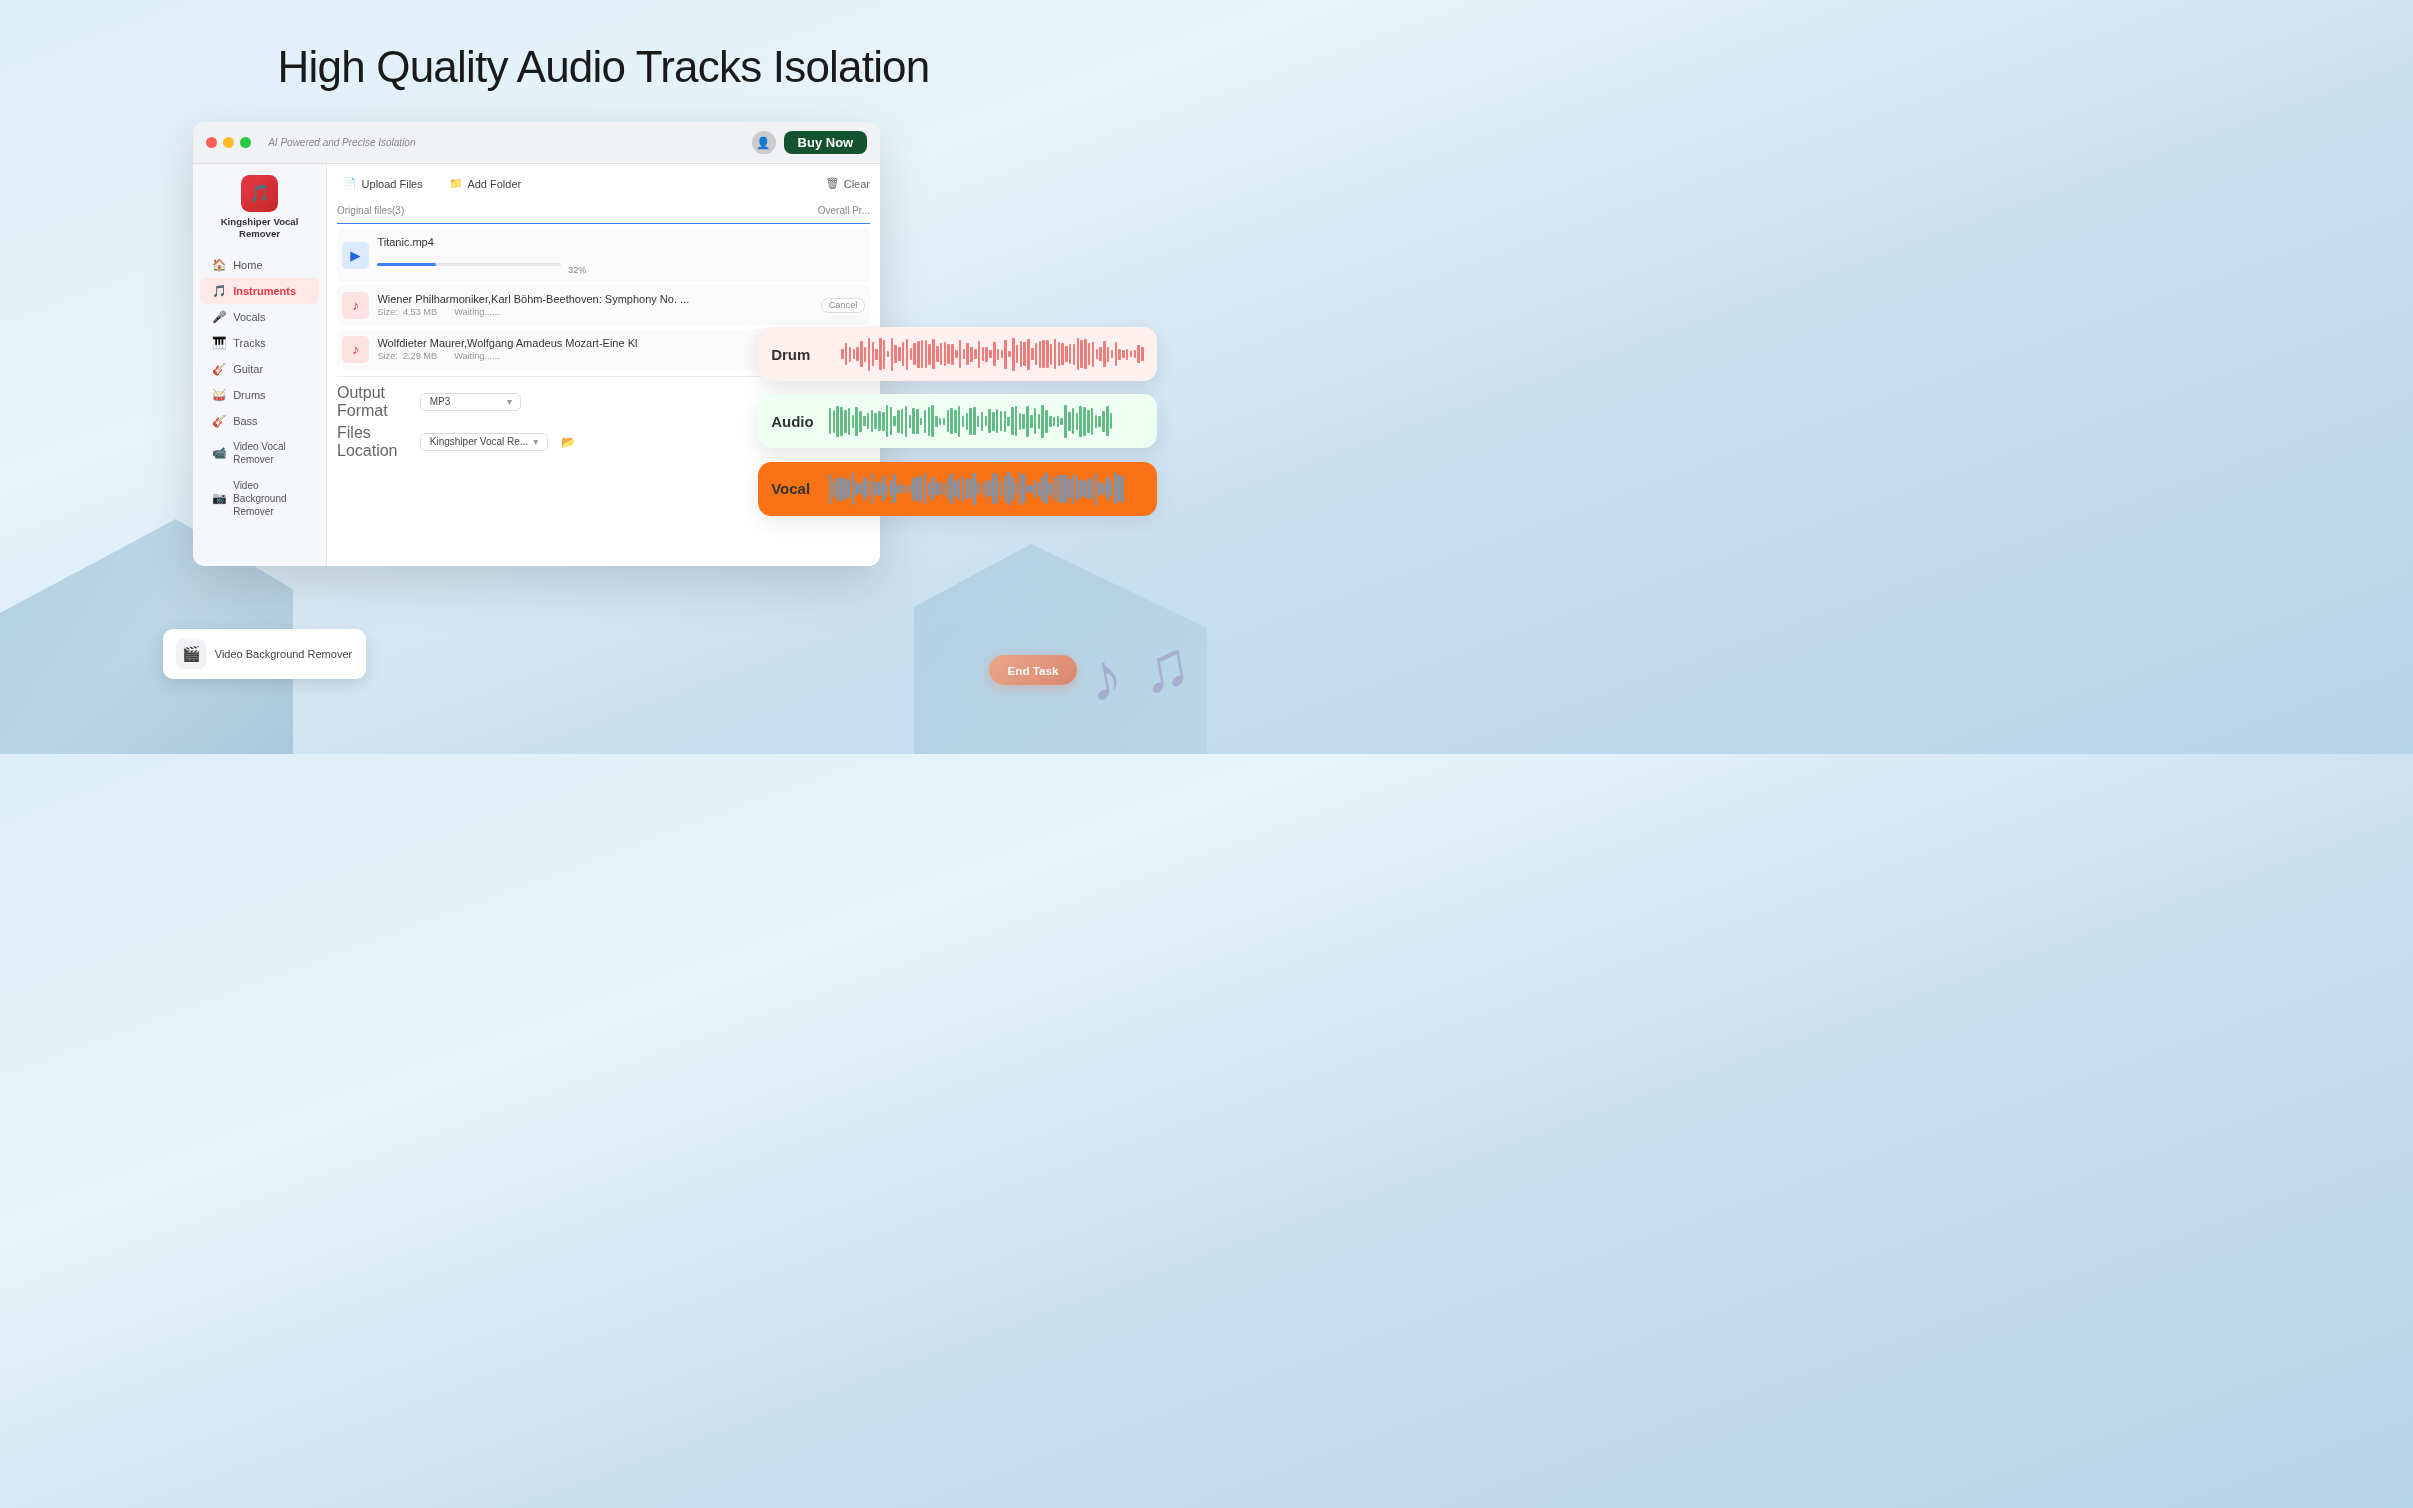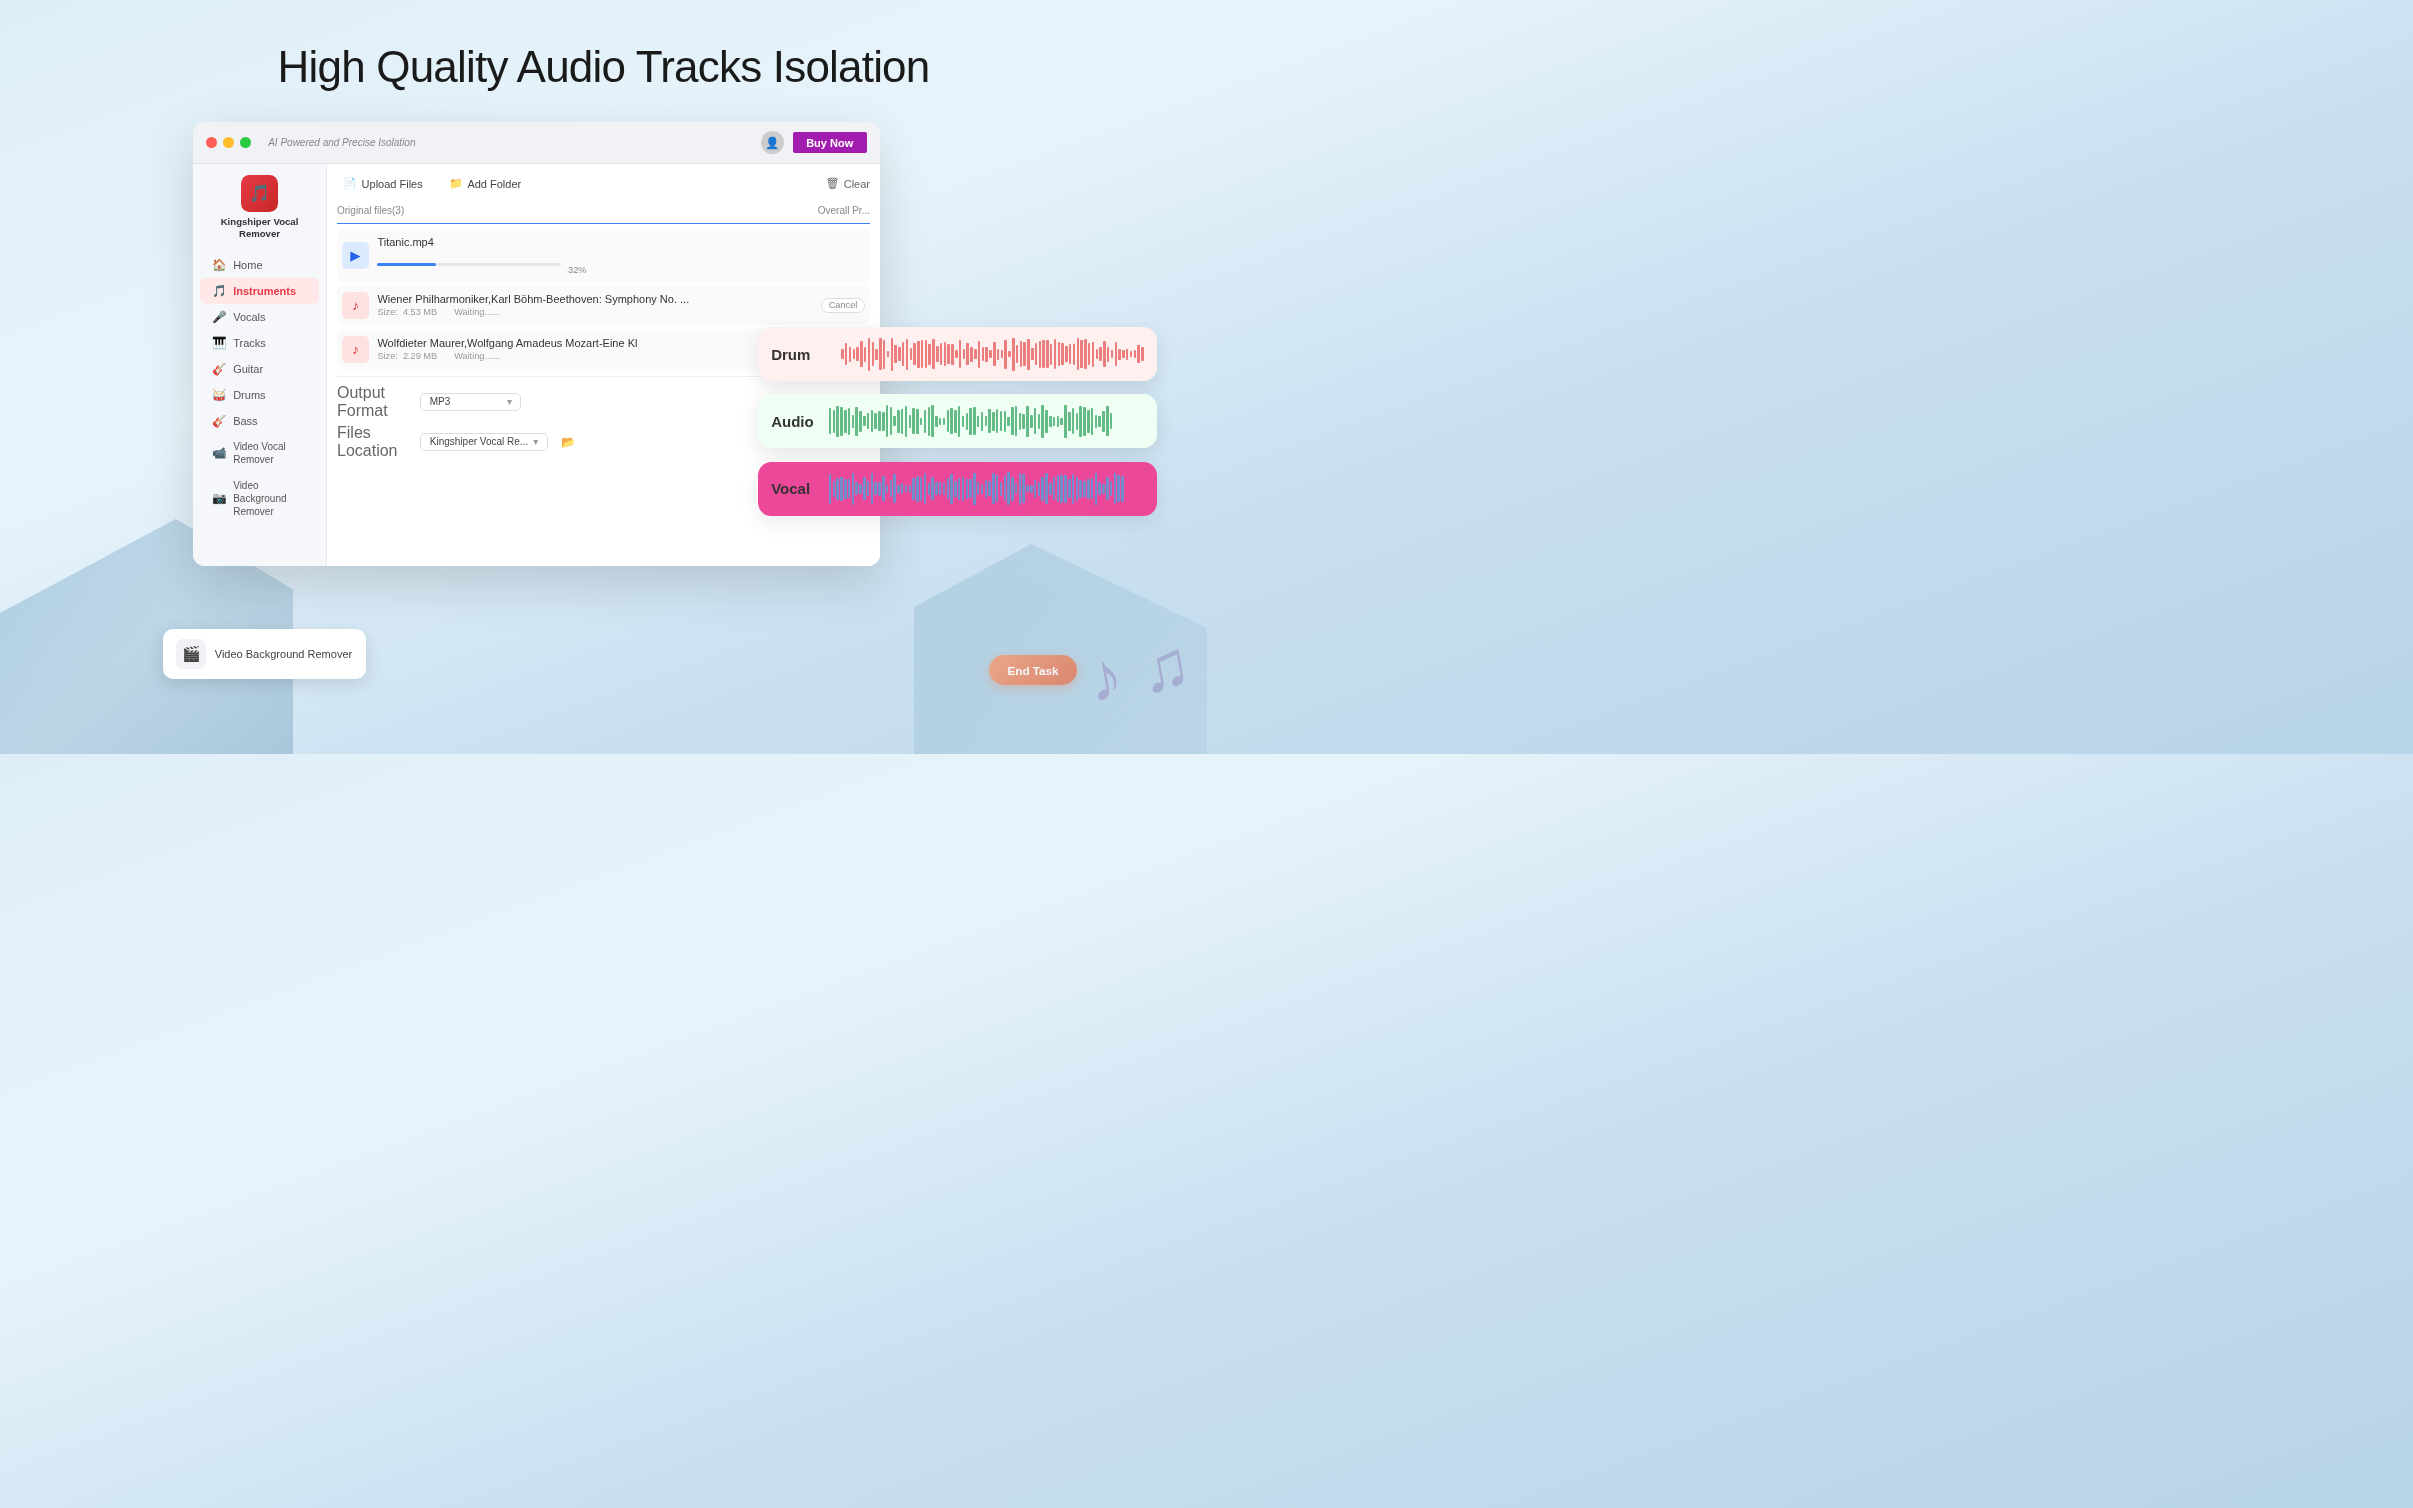--- a/index.html
+++ b/index.html
@@ -109,26 +109,26 @@
       height: 23.5px;
       border-radius: 50%;
       background: #ccc;
       display: flex;
       align-items: center;
       justify-content: center;
       font-size: 11.7px;
       color: #888;
     }
     .buy-now-btn {
-      background: #a21caf;
+      background: #14532d;
       color: white;
       border: none;
-      border-radius: 2px;
+      border-radius: 8px;
       padding: 4.2px 13.4px;
-      font-size: 11px;
+      font-size: 13px;
       font-weight: 600;
       cursor: pointer;
     }
 
     
     .app-body {
       display: flex;
     }
 
     
@@ -315,21 +315,21 @@
       border-radius: 13.4px;
       padding: 10px 13.4px;
       display: flex;
       align-items: center;
       gap: 11.7px;
       box-shadow: 0 6.7px 20px rgba(0,0,0,0.1);
       min-width: 302px;
     }
     .waveform-card-drum { background: #fff0f0; gap: 24px; }
     .waveform-card-audio { background: #f0fff4; }
-    .waveform-card-vocal { background: #ec4899; }
+    .waveform-card-vocal { background: #f97316; }
     .waveform-label {
       font-size: 15px;
       font-weight: 600;
       color: #333;
       min-width: 46px;
     }
     .waveform-visual {
       flex: 1;
       height: 34px;
       display: flex;

